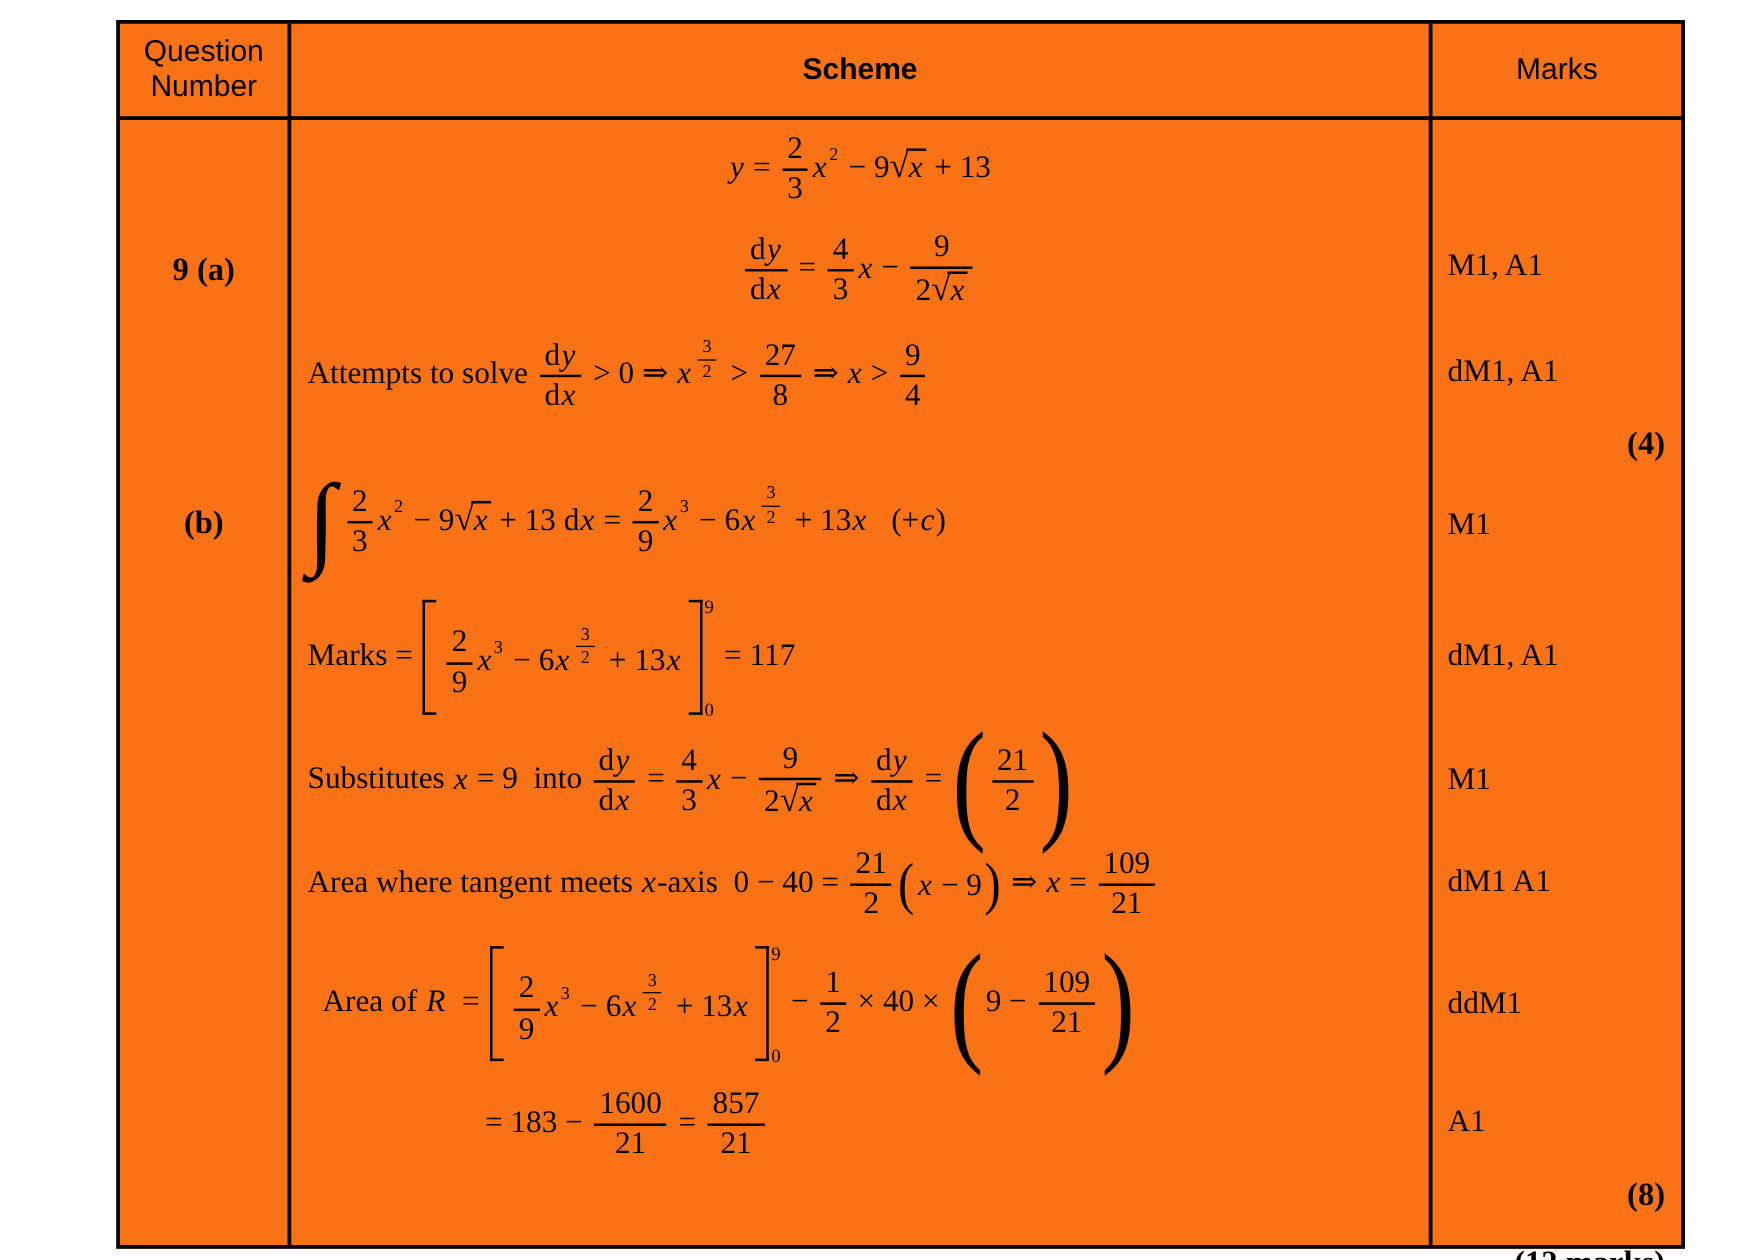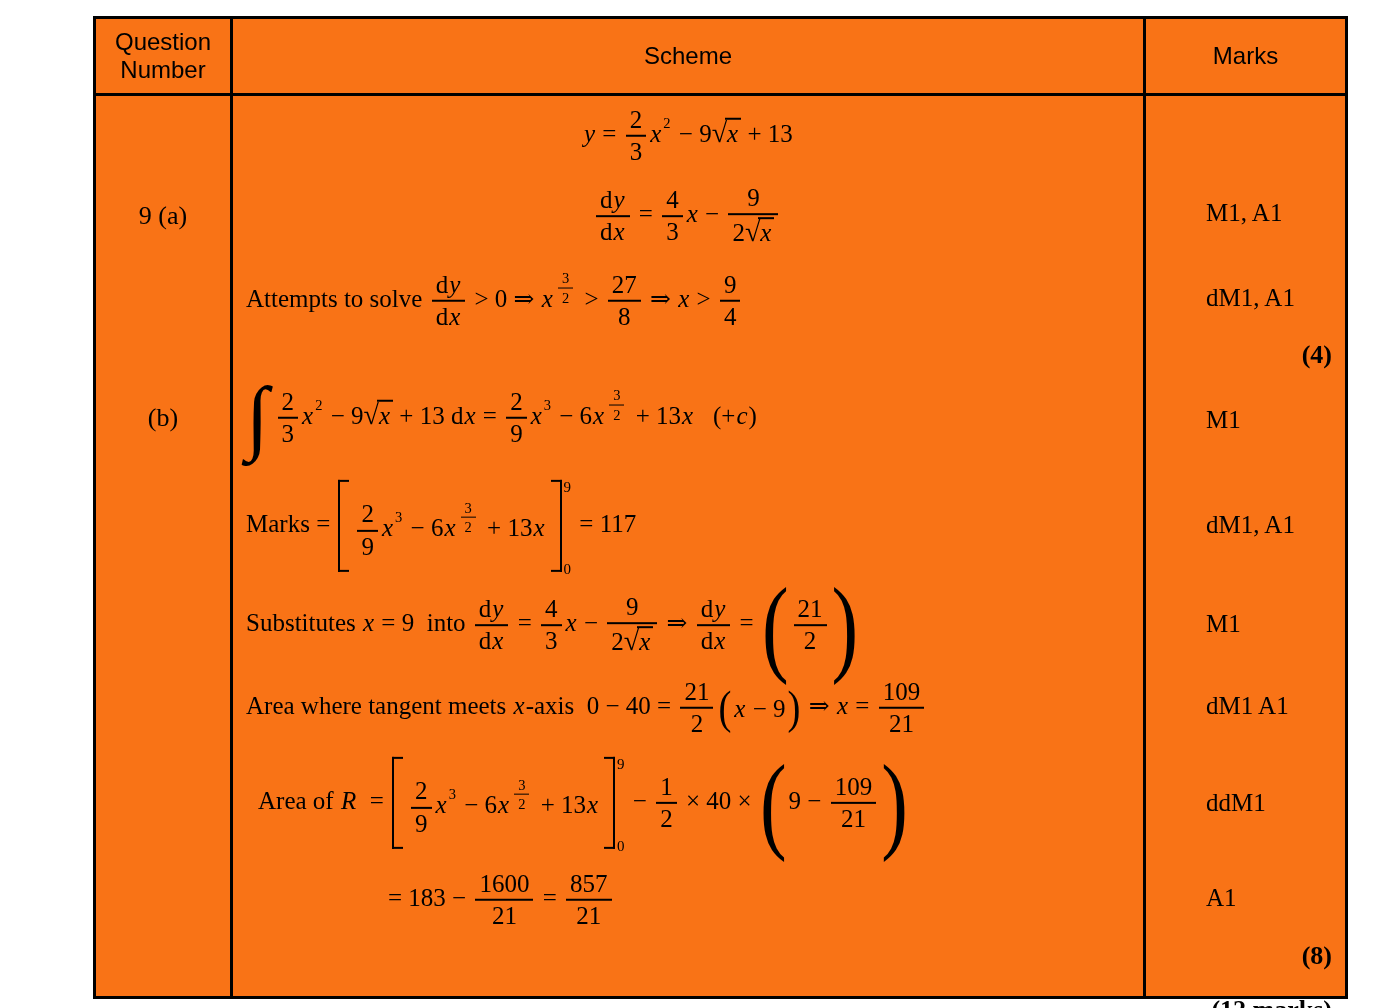--- a/index.html
+++ b/index.html
@@ -7,28 +7,28 @@
 
   .table{position:absolute;left:93px;top:16px;width:1255px;height:983px;border:3px solid #000;background:#f97316;box-sizing:border-box;}
   .vline{position:absolute;top:0;bottom:0;width:3px;background:#000;}
   .vline.v1{left:134px;}
   .vline.v2{left:1047px;}
   .hline{position:absolute;left:0;right:0;top:74px;height:3px;background:#000;}
 
   .hcell{position:absolute;top:0;height:74px;display:flex;align-items:center;justify-content:center;
          font-family:"Liberation Sans","DejaVu Sans",sans-serif;font-size:24px;text-align:center;white-space:pre-line;}
   .hcell.q{left:0;width:134px;}
-  .hcell.s{left:137px;width:910px;}
+  .hcell.s{left:137px;width:910px;font-weight:bold;}
   .hcell.m{left:1050px;right:0;border-radius:27px;}
 
-  .qnum{position:absolute;left:0;width:134px;text-align:center;font-weight:normal;font-size:26px;transform:translateY(-50%);}
+  .qnum{position:absolute;left:0;width:134px;text-align:center;font-weight:bold;font-size:26px;transform:translateY(-50%);}
 
   .scheme-line{position:absolute;font-size:25px;white-space:nowrap;transform:translateY(-50%);line-height:1.25;}
 
-  .mk{position:absolute;left:1062px;font-size:25px;white-space:nowrap;transform:translateY(-50%);margin-left:48px;}
+  .mk{position:absolute;left:1062px;font-size:25px;white-space:nowrap;transform:translateY(-50%);}
   .mk.bold{font-weight:bold;}
   .mk.right{left:auto;right:13px;font-size:26px;}
 
   
   .mt{white-space:pre;}
   .mi{font-style:italic;padding:0 1px;}
   .mfrac{display:inline-block;vertical-align:middle;text-align:center;margin:0 3px;}
   .mfrac>.num{display:block;border-bottom:2px solid #000;padding:0 4px 2px;line-height:1.05;}
   .mfrac>.den{display:block;padding:2px 4px 0;line-height:1.05;}
   .msup{display:inline-block;font-size:.58em;transform:translateY(-.95em);margin:0 2px 0 1px;}

